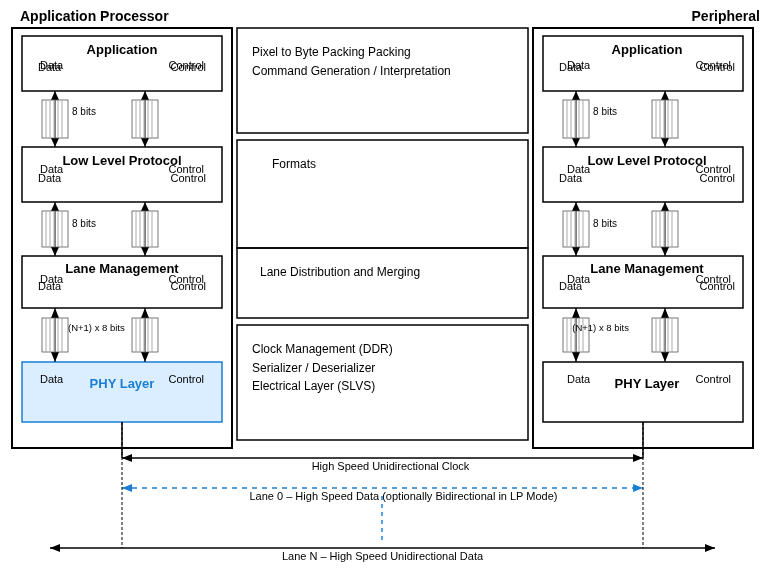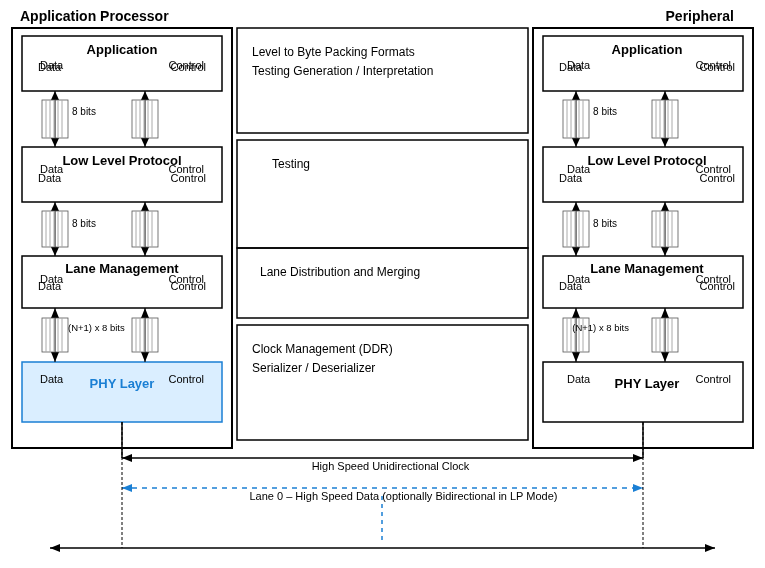--- a/index.html
+++ b/index.html
@@ -209,21 +209,21 @@
     <line x1="122" y1="422" x2="122" y2="548" stroke="#000" stroke-width="1" stroke-dasharray="3,2"></line>
     <line x1="643" y1="422" x2="643" y2="548" stroke="#000" stroke-width="1" stroke-dasharray="3,2"></line>
 
     <line x1="382" y1="496" x2="382" y2="540" stroke="#1a7fd4" stroke-width="1.5" stroke-dasharray="4,4"></line>
   </svg>
 
   <div style="position:absolute;top:8px;left:20px;font-size:14px;font-weight:bold;">
     <span>Application Processor</span>
   </div>
 
-  <div style="position:absolute;top:8px;right:31px;font-size:14px;font-weight:bold;">
+  <div style="position:absolute;top:8px;right:5px;font-size:14px;font-weight:bold;">
     <span>Peripheral</span>
   </div>
 
   <div style="position:absolute;top:42px;left:28px;width:188px;text-align:center;">
     <div style="font-weight:bold;font-size:13px;margin-bottom:4px;">Application</div>
     <div style="display:flex;justify-content:space-between;padding:0 10px;font-size:11px;">
       <span>Data</span>
       <span>Control</span>
     </div>
   </div>
@@ -294,45 +294,49 @@
 
   <div style="position:absolute;top:322px;right:136px;font-size:9.5px;">
     <span>(N+1) x 8 bits</span>
   </div>
 
   <div style="position:absolute;top:376px;right:20px;width:196px;text-align:center;">
     <div style="font-weight:bold;font-size:13px;">PHY Layer</div>
   </div>
 
   <div style="position:absolute;top:35px;left:242px;width:281px;padding:8px 10px;font-size:12px;line-height:1.6;">
-    <div>Level to Byte Packing Formats</div>
-    <div>Testing Generation / Interpretation</div>
+    <div>Pixel to Byte Packing Packing</div>
+    <div>Command Generation / Interpretation</div>
   </div>
 
   <div style="position:absolute;top:147px;left:242px;width:281px;padding:8px 10px;font-size:12px;line-height:1.6;">
-    <div style="padding-left:20px;">Testing</div>
+    <div style="padding-left:20px;">Formats</div>
   </div>
 
   <div style="position:absolute;top:255px;left:250px;width:281px;padding:8px 10px;font-size:12px;line-height:1.6;">
     <div>Lane Distribution and Merging</div>
   </div>
 
   <div style="position:absolute;top:332px;left:242px;width:281px;padding:8px 10px;font-size:12px;line-height:1.55;">
     <div>Clock Management (DDR)</div>
     <div>Serializer / Deserializer</div>
+    <div>Electrical Layer (SLVS)</div>
   </div>
 
   <div style="position:absolute;top:460px;left:16px;right:0;text-align:center;font-size:11px;">
     <span>High Speed Unidirectional Clock</span>
   </div>
 
   <div style="position:absolute;top:490px;left:0;right:0;text-align:center;font-size:11px;padding-left:42px;">
     <span>Lane 0 – High Speed Data (optionally Bidirectional in LP Mode)</span>
   </div>
 
+  <div style="position:absolute;top:550px;left:0;right:0;text-align:center;font-size:11px;">
+    <span>Lane N – High Speed Unidirectional Data</span>
+  </div>
 
   <div style="position:absolute;top:59px;left:28px;width:188px;display:flex;justify-content:space-between;padding:0 12px;font-size:11px;">
     <span>Data</span>
     <span>Control</span>
   </div>
   <div style="position:absolute;top:163px;left:28px;width:188px;display:flex;justify-content:space-between;padding:0 12px;font-size:11px;">
     <span>Data</span>
     <span>Control</span>
   </div>
   <div style="position:absolute;top:273px;left:28px;width:188px;display:flex;justify-content:space-between;padding:0 12px;font-size:11px;">

